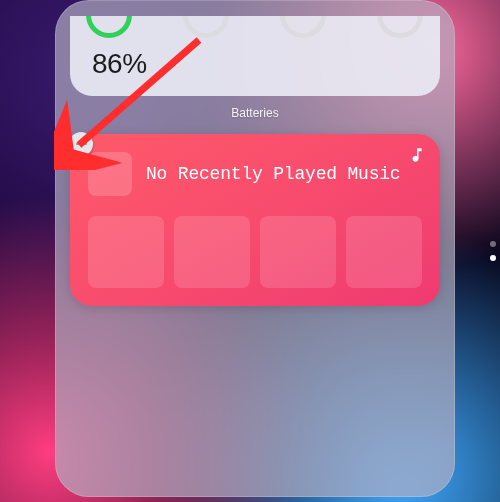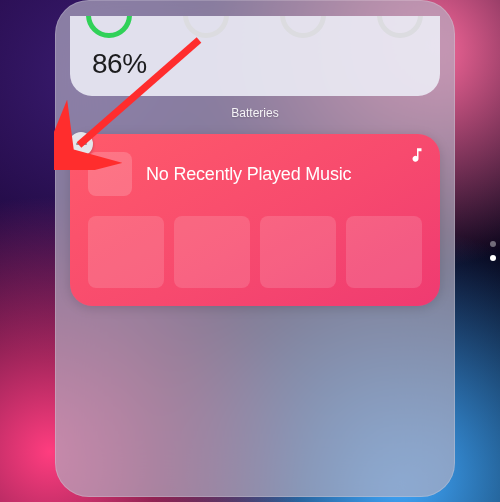--- a/index.html
+++ b/index.html
@@ -61,21 +61,21 @@
   }
   .widget-label {
     text-align: center;
     font-size: 12px;
     color: rgba(255,255,255,0.92);
     margin-top: 10px;
     text-shadow: 0 1px 2px rgba(0,0,0,0.2);
   }
 
   
-  .music-container { position: relative; margin-top: 14px; }
+  .music-container { position: relative; margin-top: 14px; font-family: Liberation Mono, monospace; }
   .remove-btn {
     position: absolute;
     left: 2px; top: -2px;
     width: 24px; height: 24px;
     border-radius: 50%;
     background: #e5e5ea;
     box-shadow: 0 1px 3px rgba(0,0,0,0.25);
     display: flex; align-items: center; justify-content: center;
     z-index: 5;
     cursor: pointer;

